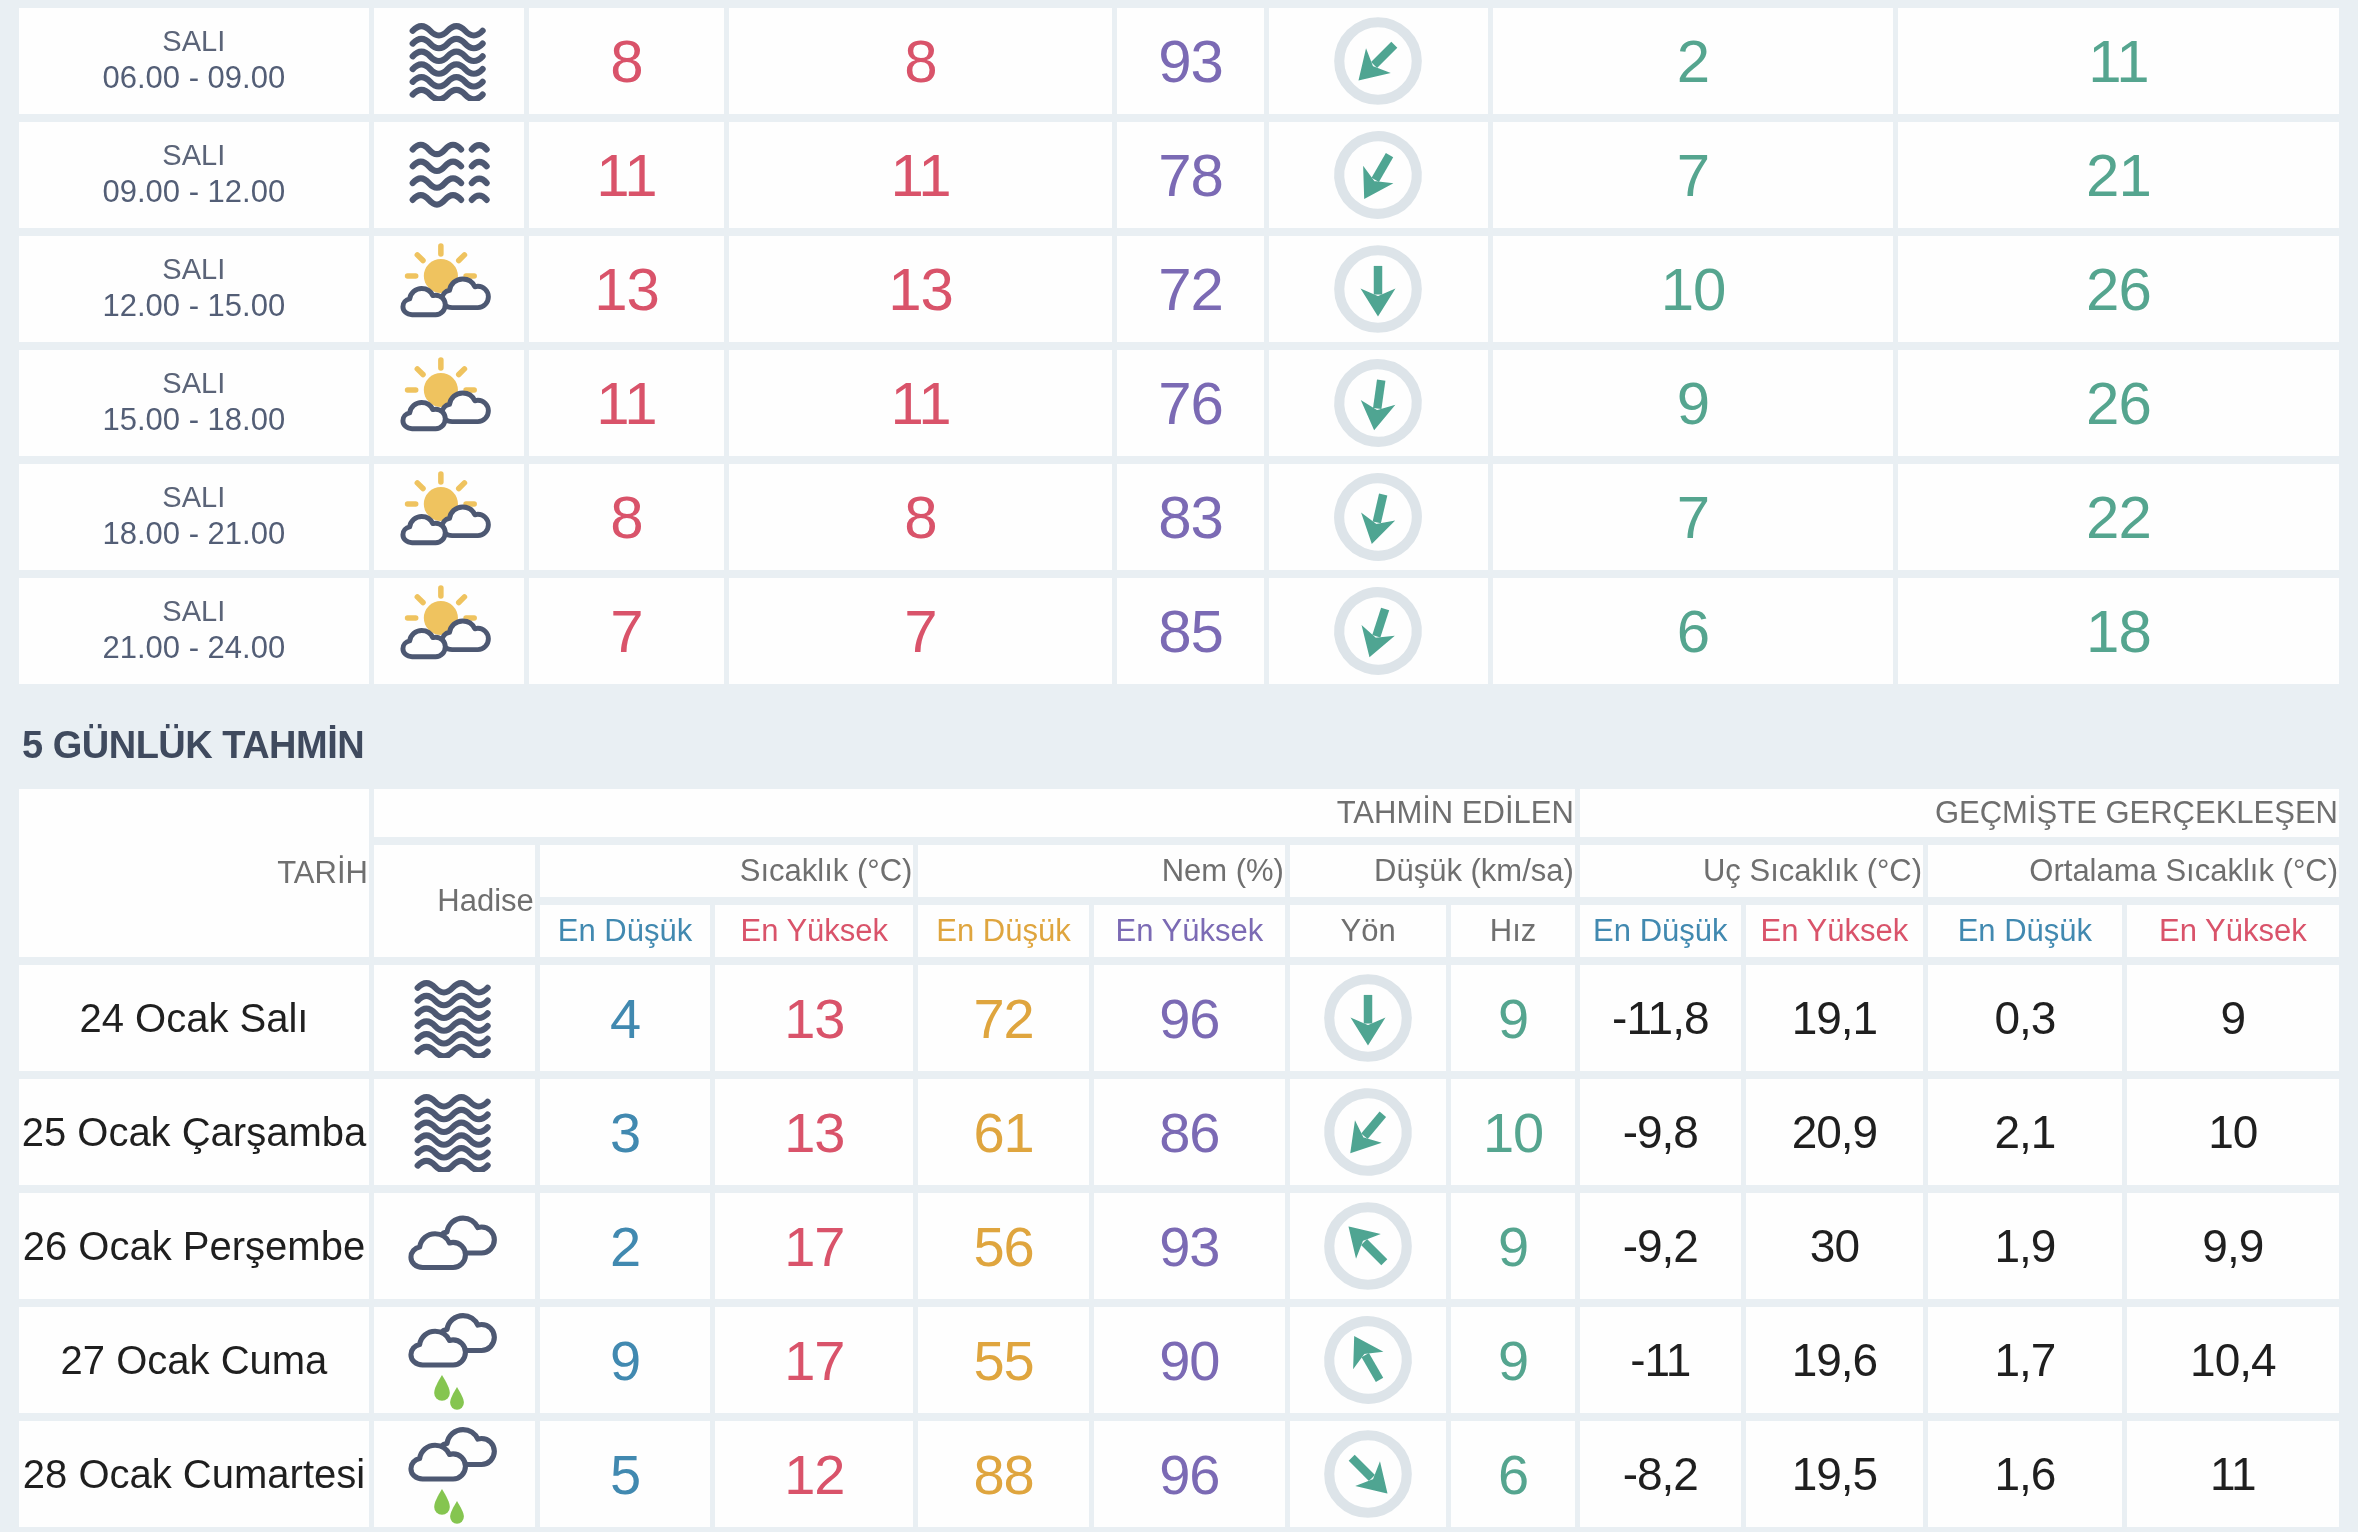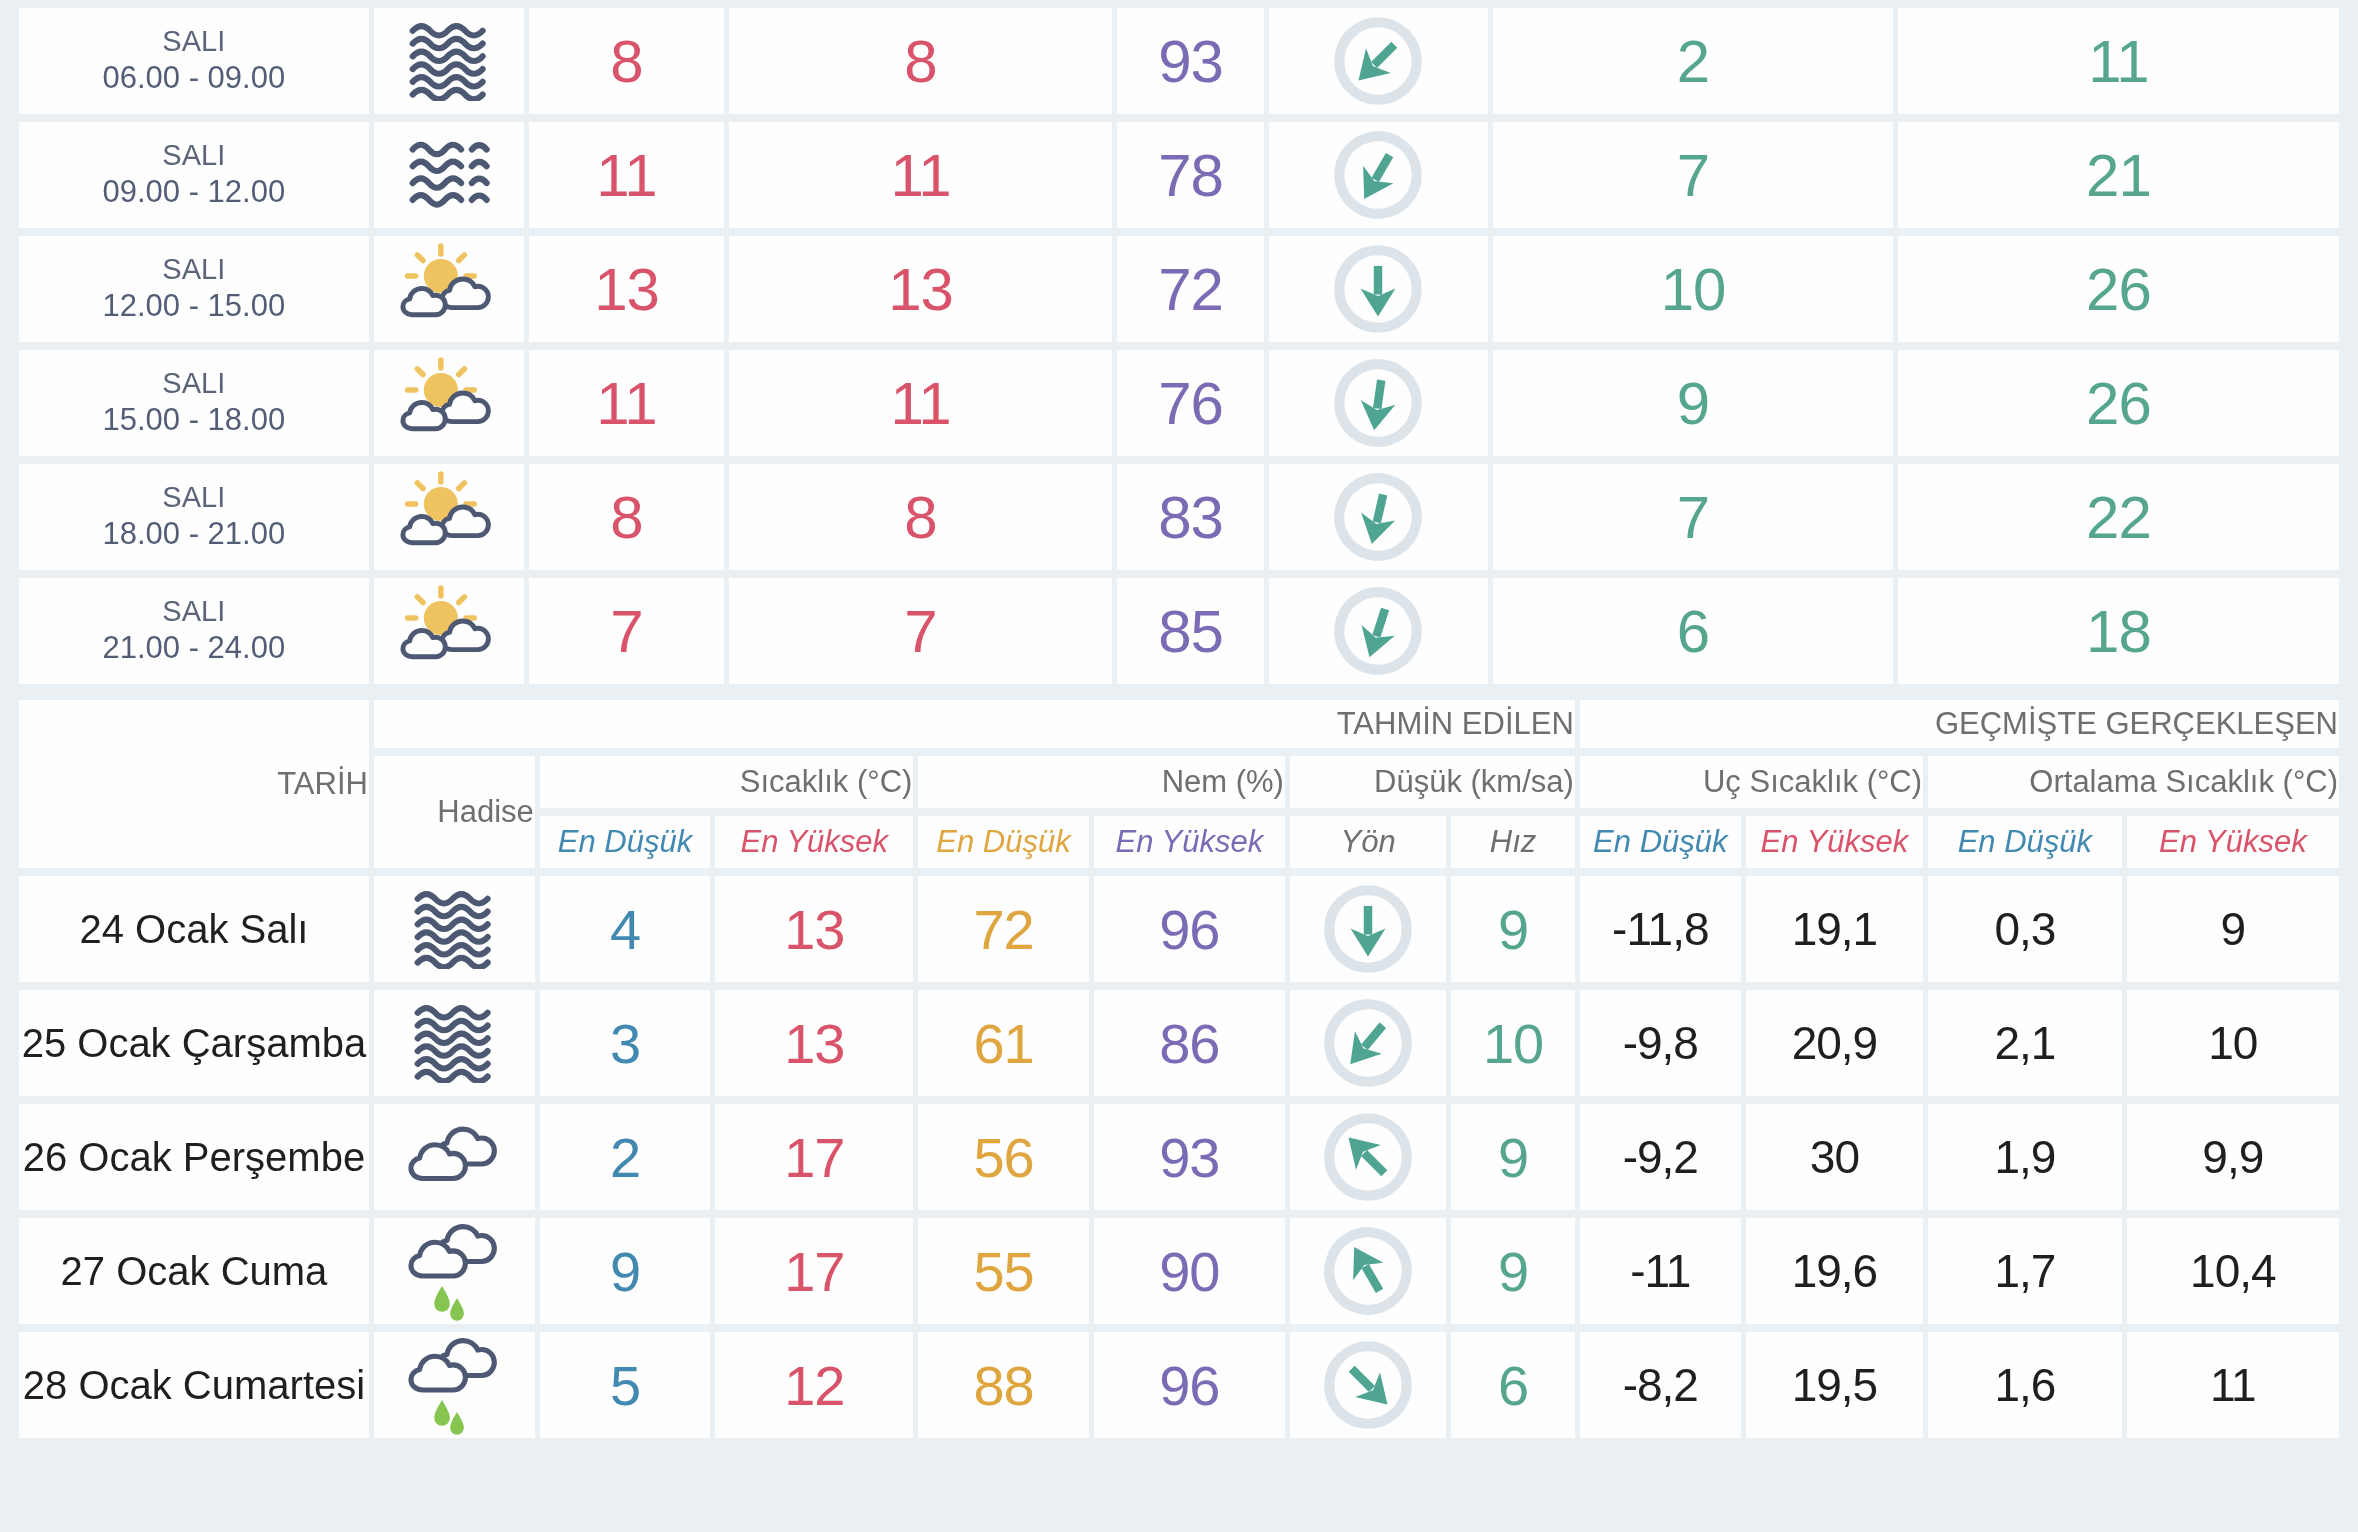--- a/index.html
+++ b/index.html
@@ -36,21 +36,21 @@
   
   .section-title{
     margin:32px 0 14px 8px;
     font-size:38px;font-weight:bold;color:#3f4a5e;letter-spacing:-0.5px;
   }
 
   
   .daily td{height:104px;}
   .daily td.h1{height:46px;}
   .daily td.h2{height:50px;}
-  .daily td.h3{height:50px;font-style:italic;}
+  .daily td.h3{height:50px;}
   .hdr{font-size:31px;color:#6f6f6f;text-align:right;}
   .daily .date-cell{font-size:40px;color:#1f1f1f;}
   .daily .num{font-size:56px;}
   .daily .pastval{font-size:46px;color:#1f1f1f;letter-spacing:-1px;}
   .sub-blue{color:#4189b0;font-size:31px;}
   .sub-red{color:#d9536a;font-size:31px;}
   .sub-orange{color:#dfa53e;font-size:31px;}
   .sub-purple{color:#7b6ab4;font-size:31px;}
   .sub-gray{color:#6f6f6f;font-size:31px;}
   .defs-hidden{position:absolute;width:0;height:0;overflow:hidden;}
@@ -277,20 +277,21 @@
           <svg class="arrow-svg" style="transform: rotate(18deg)">
               <use href="#i-arrow"></use>
             </svg>
         </td>
         <td class="num teal">6</td>
         <td class="num teal">18</td>
       </tr>
     </tbody>
   </table>
 
+  <h2 class="section-title">5 GÜNLÜK TAHMİN</h2>
 
   <table class="daily">
     <colgroup>
       <col style="width:15.0%">
         <col style="width:6.9%">
         <col style="width:7.3%">
         <col style="width:8.5%">
       <col style="width:7.3%">
         <col style="width:8.2%">
         <col style="width:6.7%">

